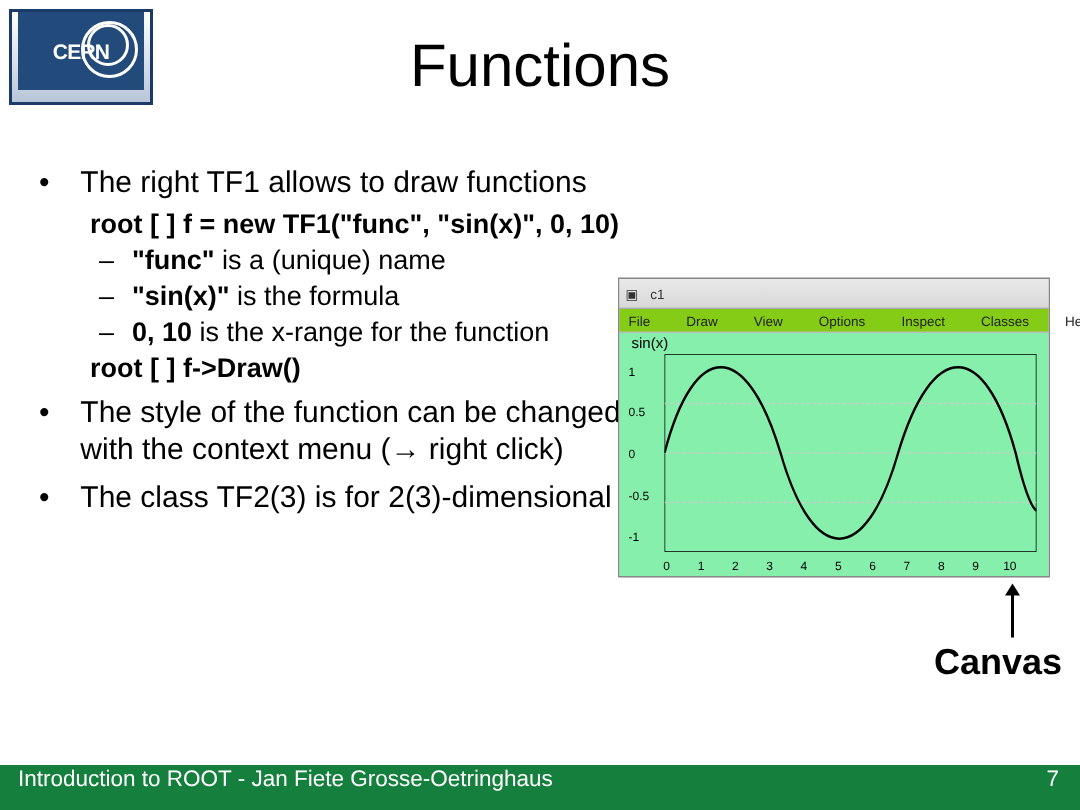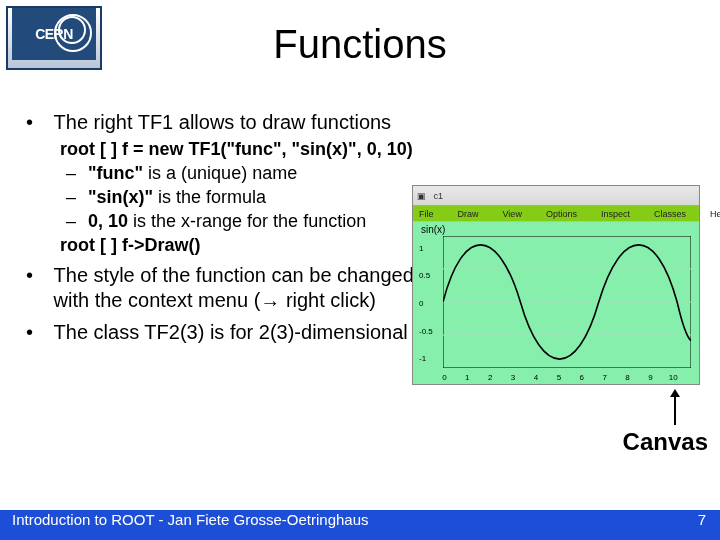--- a/index.html
+++ b/index.html
@@ -26,21 +26,21 @@
   .fig-menu { height: 16px; background: #84cc16; border-bottom: 1px solid #bbb; font-size: 9px; color: #222; padding: 1px 6px; display: flex; gap: 24px; align-items: center; }
   .plot { position: relative; flex: 1; background: #86efac; height: 162px; }
   .plot-title { position: absolute; top: 2px; left: 8px; font-size: 10px; }
   .axes { position: absolute; left: 30px; top: 14px; right: 8px; bottom: 16px; }
   .axes svg { width: 100%; height: 100%; }
   .ytick { position: absolute; left: 6px; font-size: 8px; color: #000; transform: translateY(-50%); }
   .xtick { position: absolute; bottom: 2px; font-size: 8px; color: #000; transform: translateX(-50%); }
   .canvas-arrow { position: absolute; right: 44px; top: 395px; width: 2px; height: 30px; background: #000; }
   .canvas-arrow::before { content: ""; position: absolute; top: -6px; left: -4px; border-left: 5px solid transparent; border-right: 5px solid transparent; border-bottom: 8px solid #000; }
   .canvas-label { position: absolute; right: 12px; top: 428px; font-size: 24px; font-weight: bold; }
-  .footer { position: absolute; bottom: 0; left: 0; right: 0; height: 30px; background: #1d4ed8; color: #fff; font-size: 15px; display: flex; align-items: center; justify-content: space-between; padding: 0 14px 11px 12px; }
+  .footer { position: absolute; bottom: 0; left: 0; right: 0; height: 30px; background: #15803d; color: #fff; font-size: 15px; display: flex; align-items: center; justify-content: space-between; padding: 0 14px 11px 12px; }
   .li2 .after-bullet, .li3 .after-bullet { width: 600px; }
 </style>
 </head>
 <body>
 
 <div class="logo">
   <div class="logo-inner">
     <span class="logo-text">CERN</span>
     <span class="logo-ring r1"></span>
     <span class="logo-ring r2"></span>

